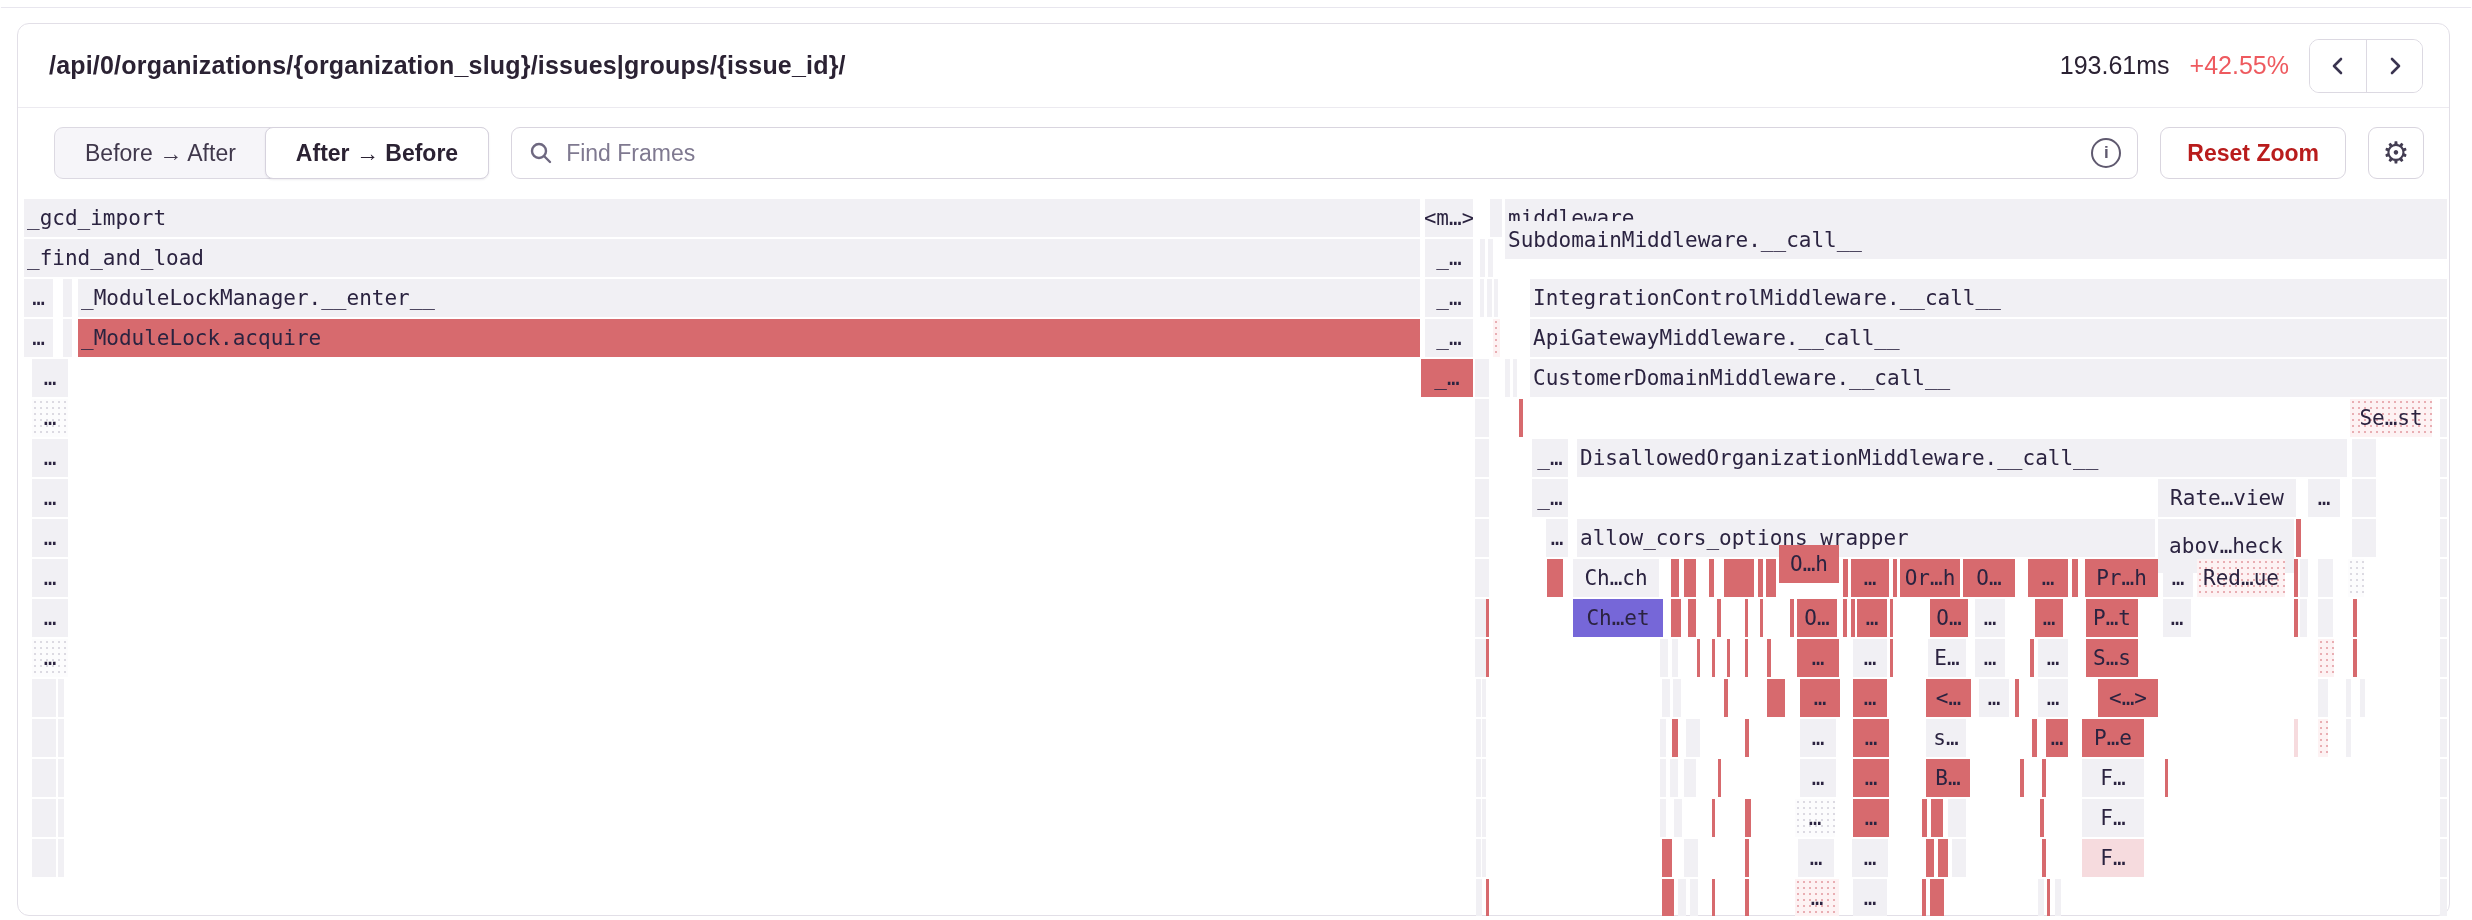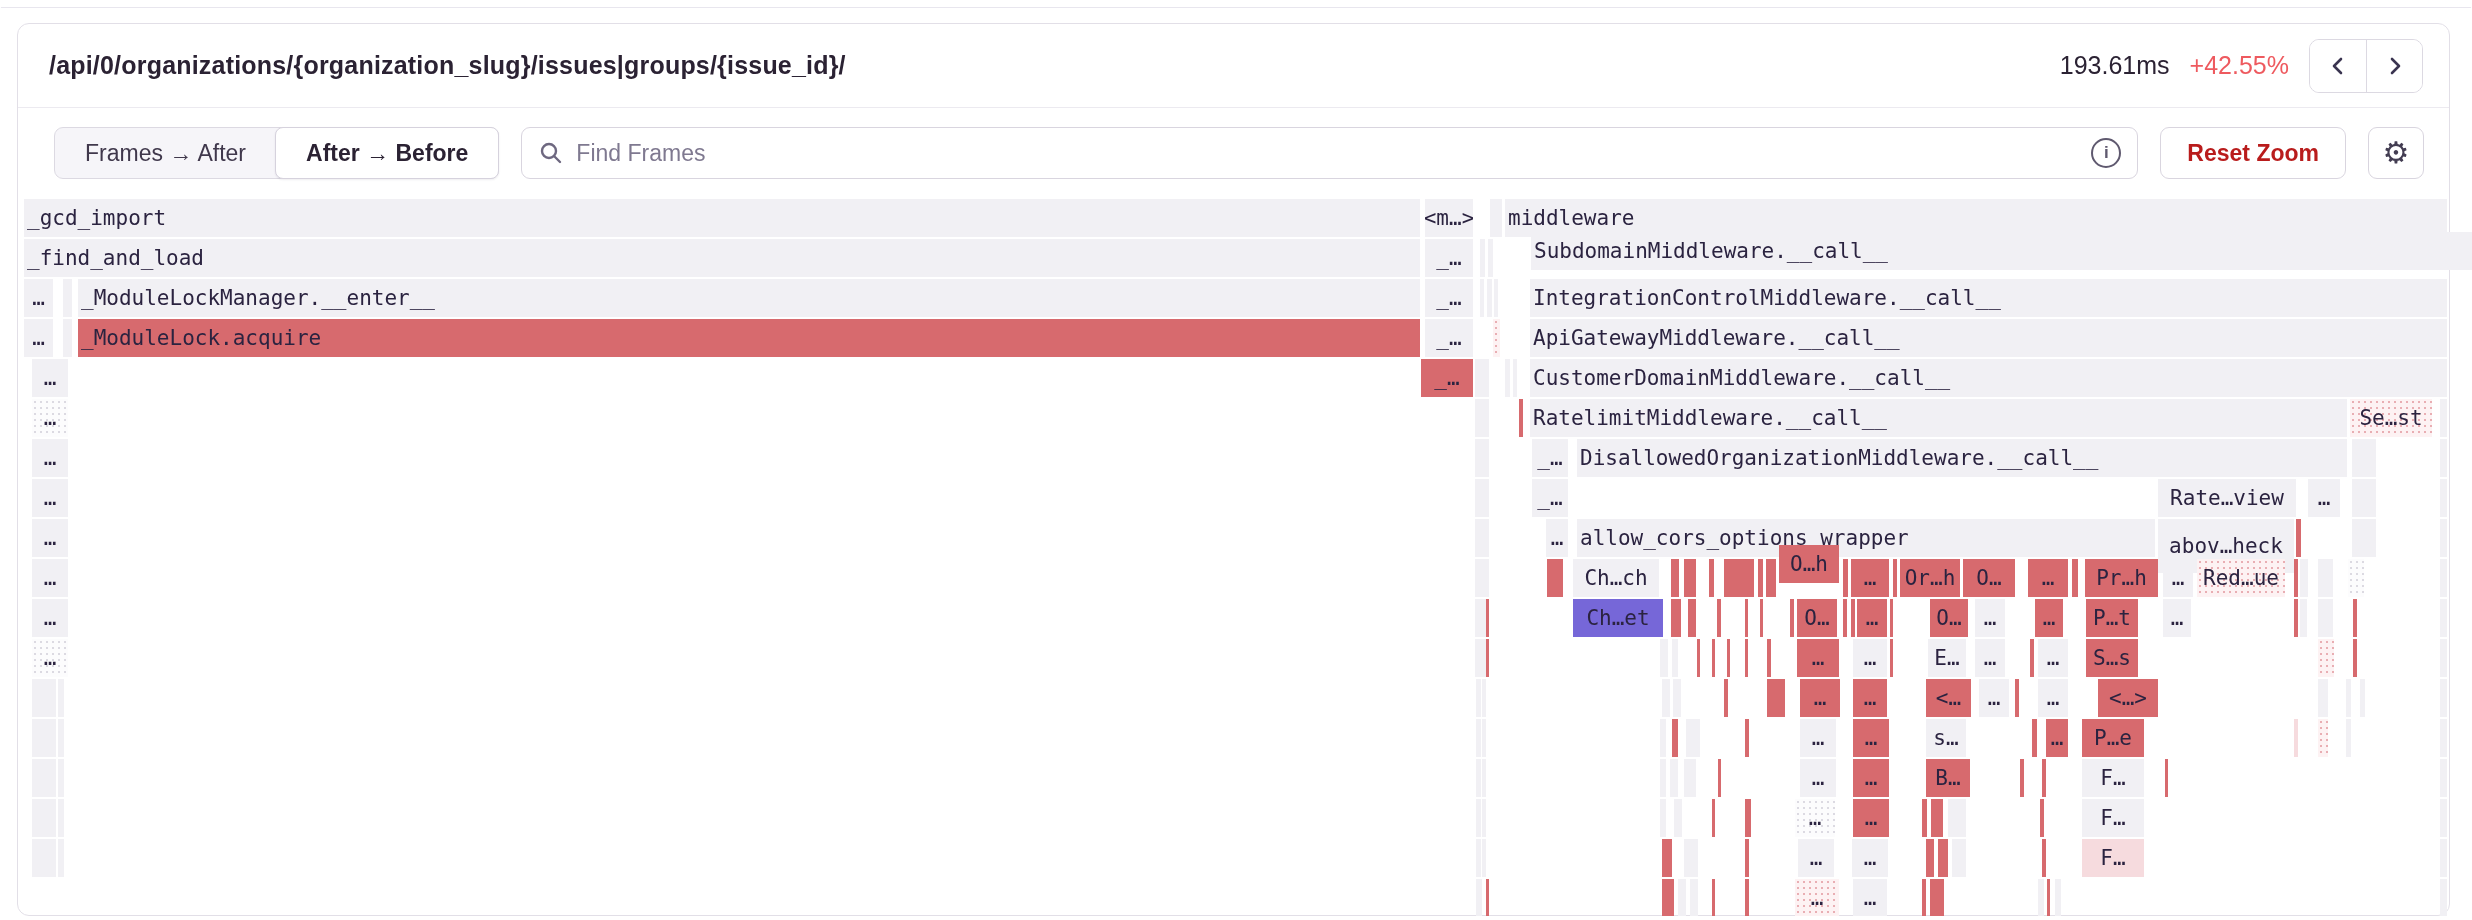--- a/index.html
+++ b/index.html
@@ -79,21 +79,21 @@
             <svg width="22" height="22" viewBox="0 0 22 22">
                 <polyline class="chev" points="8,4 15,11 8,18"></polyline>
               </svg>
           </button>
         </div>
       </div>
     </div>
 
     <div class="toolbar">
       <div class="segmented">
-        <button class="seg">Frames → After</button>
+        <button class="seg">Before → After</button>
         <button class="seg active">After → Before</button>
       </div>
       <div class="search">
         <svg width="26" height="26" viewBox="0 0 26 26">
           <circle cx="11" cy="11" r="7" fill="none" stroke="#6e6880" stroke-width="2.4"></circle>
           <line x1="16.5" y1="16.5" x2="22" y2="22" stroke="#6e6880" stroke-width="2.4" stroke-linecap="round"></line>
         </svg>
         <span class="placeholder">Find Frames</span>
         <span class="info-icon">i</span>
       </div>
@@ -107,21 +107,21 @@
 
   <div id="flame">
       <div class="cell c-g lbl-left" style="left: 24px; top: 199px; width: 1396px; height: 38px;">_gcd_import</div>
       <div class="cell c-g lbl-center" style="left: 1425px; top: 199px; width: 48px; height: 38px;">&lt;m…&gt;</div>
       <div class="cell c-g" style="left: 1490px; top: 199px; width: 12px; height: 38px;"></div>
       <div class="cell c-g lbl-left" style="left: 1505px; top: 199px; width: 942px; height: 38px;">middleware</div>
       <div class="cell c-g lbl-left" style="left: 24px; top: 239px; width: 1396px; height: 38px;">_find_and_load</div>
       <div class="cell c-g lbl-center" style="left: 1425px; top: 239px; width: 48px; height: 38px;">_…</div>
       <div class="cell c-g" style="left: 1480px; top: 239px; width: 5px; height: 38px;"></div>
       <div class="cell c-g" style="left: 1488px; top: 239px; width: 5px; height: 38px;"></div>
-      <div class="cell c-g lbl-left" style="left: 1505px; top: 232px; width: 942px; height: 38px; margin-left: 26px;">SubdomainMiddleware.__call__</div>
+      <div class="cell c-g lbl-left" style="left: 1505px; top: 221px; width: 942px; height: 38px;">SubdomainMiddleware.__call__</div>
       <div class="cell c-g lbl-center" style="left: 24px; top: 279px; width: 29px; height: 38px;">…</div>
       <div class="cell c-g" style="left: 63px; top: 279px; width: 9px; height: 38px;"></div>
       <div class="cell c-g lbl-left" style="left: 78px; top: 279px; width: 1342px; height: 38px;">_ModuleLockManager.__enter__</div>
       <div class="cell c-g lbl-center" style="left: 1425px; top: 279px; width: 48px; height: 38px;">_…</div>
       <div class="cell c-g" style="left: 1480px; top: 279px; width: 4px; height: 38px;"></div>
       <div class="cell c-g" style="left: 1487px; top: 279px; width: 5px; height: 38px;"></div>
       <div class="cell c-g" style="left: 1494px; top: 279px; width: 4px; height: 38px;"></div>
       <div class="cell c-g lbl-left" style="left: 1530px; top: 279px; width: 917px; height: 38px;">IntegrationControlMiddleware.__call__</div>
       <div class="cell c-g lbl-center" style="left: 24px; top: 319px; width: 29px; height: 38px;">…</div>
       <div class="cell c-g" style="left: 63px; top: 319px; width: 9px; height: 38px;"></div>
@@ -131,21 +131,20 @@
       <div class="cell c-g lbl-left" style="left: 1530px; top: 319px; width: 917px; height: 38px;">ApiGatewayMiddleware.__call__</div>
       <div class="cell c-g lbl-center" style="left: 32px; top: 359px; width: 36px; height: 38px;">…</div>
       <div class="cell c-r lbl-center" style="left: 1421px; top: 359px; width: 52px; height: 38px;">_…</div>
       <div class="cell c-g" style="left: 1475px; top: 359px; width: 14px; height: 38px;"></div>
       <div class="cell c-g" style="left: 1505px; top: 359px; width: 5px; height: 38px;"></div>
       <div class="cell c-g" style="left: 1513px; top: 359px; width: 4px; height: 38px;"></div>
       <div class="cell c-g lbl-left" style="left: 1530px; top: 359px; width: 917px; height: 38px;">CustomerDomainMiddleware.__call__</div>
       <div class="cell c-l lbl-center" style="left: 32px; top: 399px; width: 36px; height: 38px;">…</div>
       <div class="cell c-g" style="left: 1475px; top: 399px; width: 14px; height: 38px;"></div>
       <div class="cell c-r" style="left: 1519px; top: 399px; width: 4px; height: 38px;"></div>
-      <div class="cell c-g lbl-left" style="left: 1530px; top: 399px; width: 817px; height: 38px;">RatelimitMiddleware.__call__</div>
       <div class="cell c-p lbl-center" style="left: 2350px; top: 399px; width: 82px; height: 38px;">Se…st</div>
       <div class="cell c-g" style="left: 2440px; top: 399px; width: 7px; height: 38px;"></div>
       <div class="cell c-g lbl-center" style="left: 32px; top: 439px; width: 36px; height: 38px;">…</div>
       <div class="cell c-g" style="left: 1475px; top: 439px; width: 14px; height: 38px;"></div>
       <div class="cell c-g lbl-center" style="left: 1532px; top: 439px; width: 36px; height: 38px;">_…</div>
       <div class="cell c-g lbl-left" style="left: 1577px; top: 439px; width: 770px; height: 38px;">DisallowedOrganizationMiddleware.__call__</div>
       <div class="cell c-g" style="left: 2352px; top: 439px; width: 24px; height: 38px;"></div>
       <div class="cell c-g" style="left: 2440px; top: 439px; width: 7px; height: 38px;"></div>
       <div class="cell c-g lbl-center" style="left: 32px; top: 479px; width: 36px; height: 38px;">…</div>
       <div class="cell c-g" style="left: 1475px; top: 479px; width: 14px; height: 38px;"></div>

